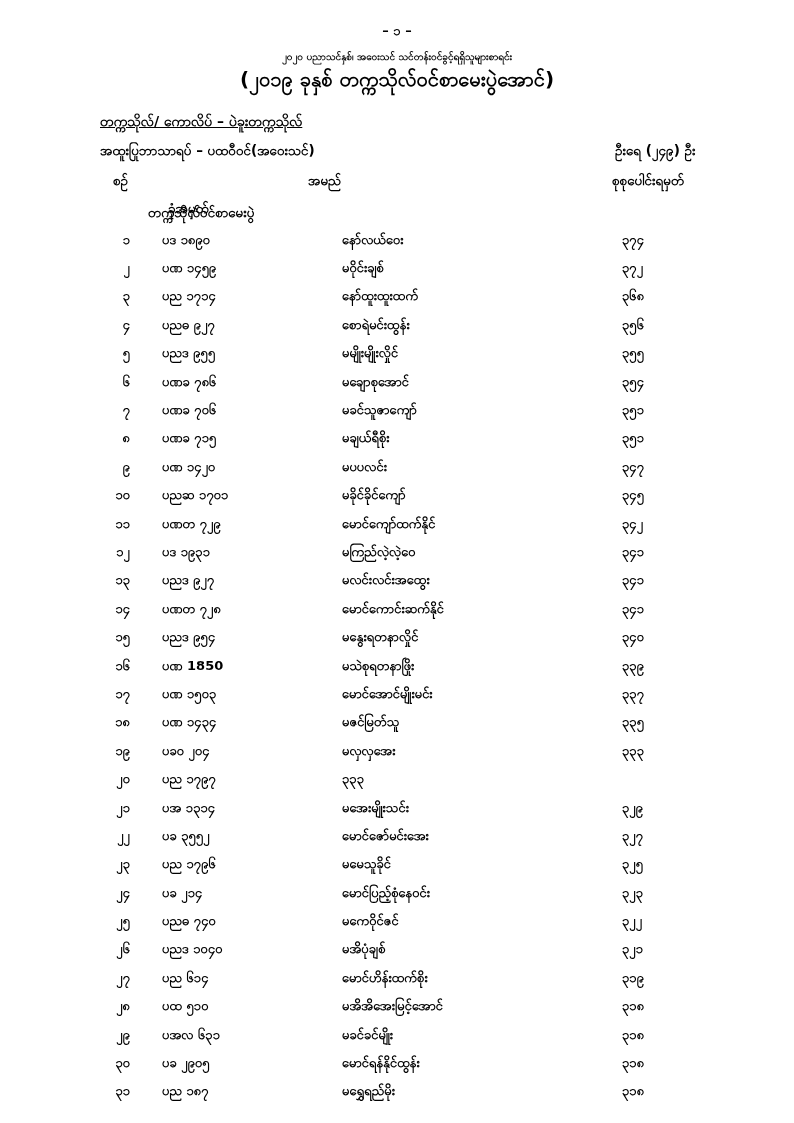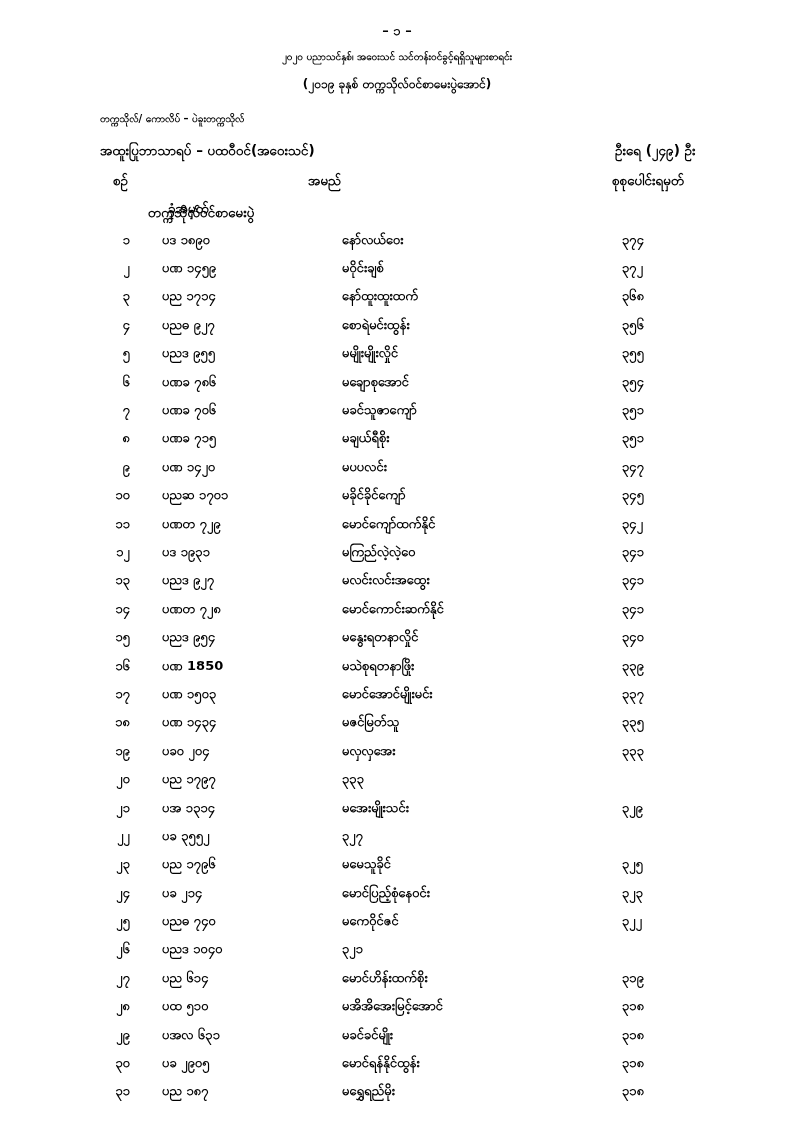--- a/index.html
+++ b/index.html
@@ -14,22 +14,22 @@
     position: relative;
     width: 794px; height: 1123px;
     background: #ffffff;
     overflow: hidden;
     font-weight: bold;
   }
   .abs { position: absolute; white-space: nowrap; }
   .centered { left: 0; right: 0; text-align: center; }
   .pagenum   { top: 22px;  font-size: 13px; }
   .title     { top: 50px;  font-size: 10px; }
-  .subtitle  { top: 76px;  font-size: 12px; }
-  .univ-line { top: 112px; left: 100px; font-size: 10px; }
+  .subtitle  { top: 66px;  font-size: 20px; }
+  .univ-line { top: 112px; left: 100px; font-size: 14px; text-decoration: underline; }
   .major-line{ top: 142px; left: 100px; font-size: 13.5px; }
   .count     { top: 142px; left: 615px; font-size: 13.5px; }
   .th-serial { top: 172px; left: 113px; font-size: 13.5px; text-align: center; }
   .th-roll1  { top: 172px; left: 148px; font-size: 13.5px; margin-top: 32px; }
   .th-name   { top: 172px; left: 308px; font-size: 13.5px; }
   .th-marks  { top: 172px; left: 612px; font-size: 13.5px; }
   .th-roll2  { top: 200px; left: 168px; font-size: 13.5px; }
   .tbody {
     position: absolute;
     top: 226px; left: 0; right: 0;
@@ -185,20 +185,21 @@
       </div>
       <div class="row">
         <div class="cell c-serial">၂၁</div>
         <div class="cell c-roll">ပအ ၁၃၁၄</div>
         <div class="cell c-name">မအေးမျိုးသင်း</div>
         <div class="cell c-marks">၃၂၉</div>
       </div>
       <div class="row">
         <div class="cell c-serial">၂၂</div>
         <div class="cell c-roll">ပခ ၃၅၅၂</div>
+        <div class="cell c-name">မောင်ဇော်မင်းအေး</div>
         <div class="cell c-marks">၃၂၇</div>
       </div>
       <div class="row">
         <div class="cell c-serial">၂၃</div>
         <div class="cell c-roll">ပည ၁၇၉၆</div>
         <div class="cell c-name">မမေသူခိုင်</div>
         <div class="cell c-marks">၃၂၅</div>
       </div>
       <div class="row">
         <div class="cell c-serial">၂၄</div>
@@ -208,20 +209,21 @@
       </div>
       <div class="row">
         <div class="cell c-serial">၂၅</div>
         <div class="cell c-roll">ပညဓ ၇၄၀</div>
         <div class="cell c-name">မကေဝိုင်ဇင်</div>
         <div class="cell c-marks">၃၂၂</div>
       </div>
       <div class="row">
         <div class="cell c-serial">၂၆</div>
         <div class="cell c-roll">ပညဒ ၁၀၄၀</div>
+        <div class="cell c-name">မအိပုံချစ်</div>
         <div class="cell c-marks">၃၂၁</div>
       </div>
       <div class="row">
         <div class="cell c-serial">၂၇</div>
         <div class="cell c-roll">ပည ၆၁၄</div>
         <div class="cell c-name">မောင်ဟိန်းထက်စိုး</div>
         <div class="cell c-marks">၃၁၉</div>
       </div>
       <div class="row">
         <div class="cell c-serial">၂၈</div>

